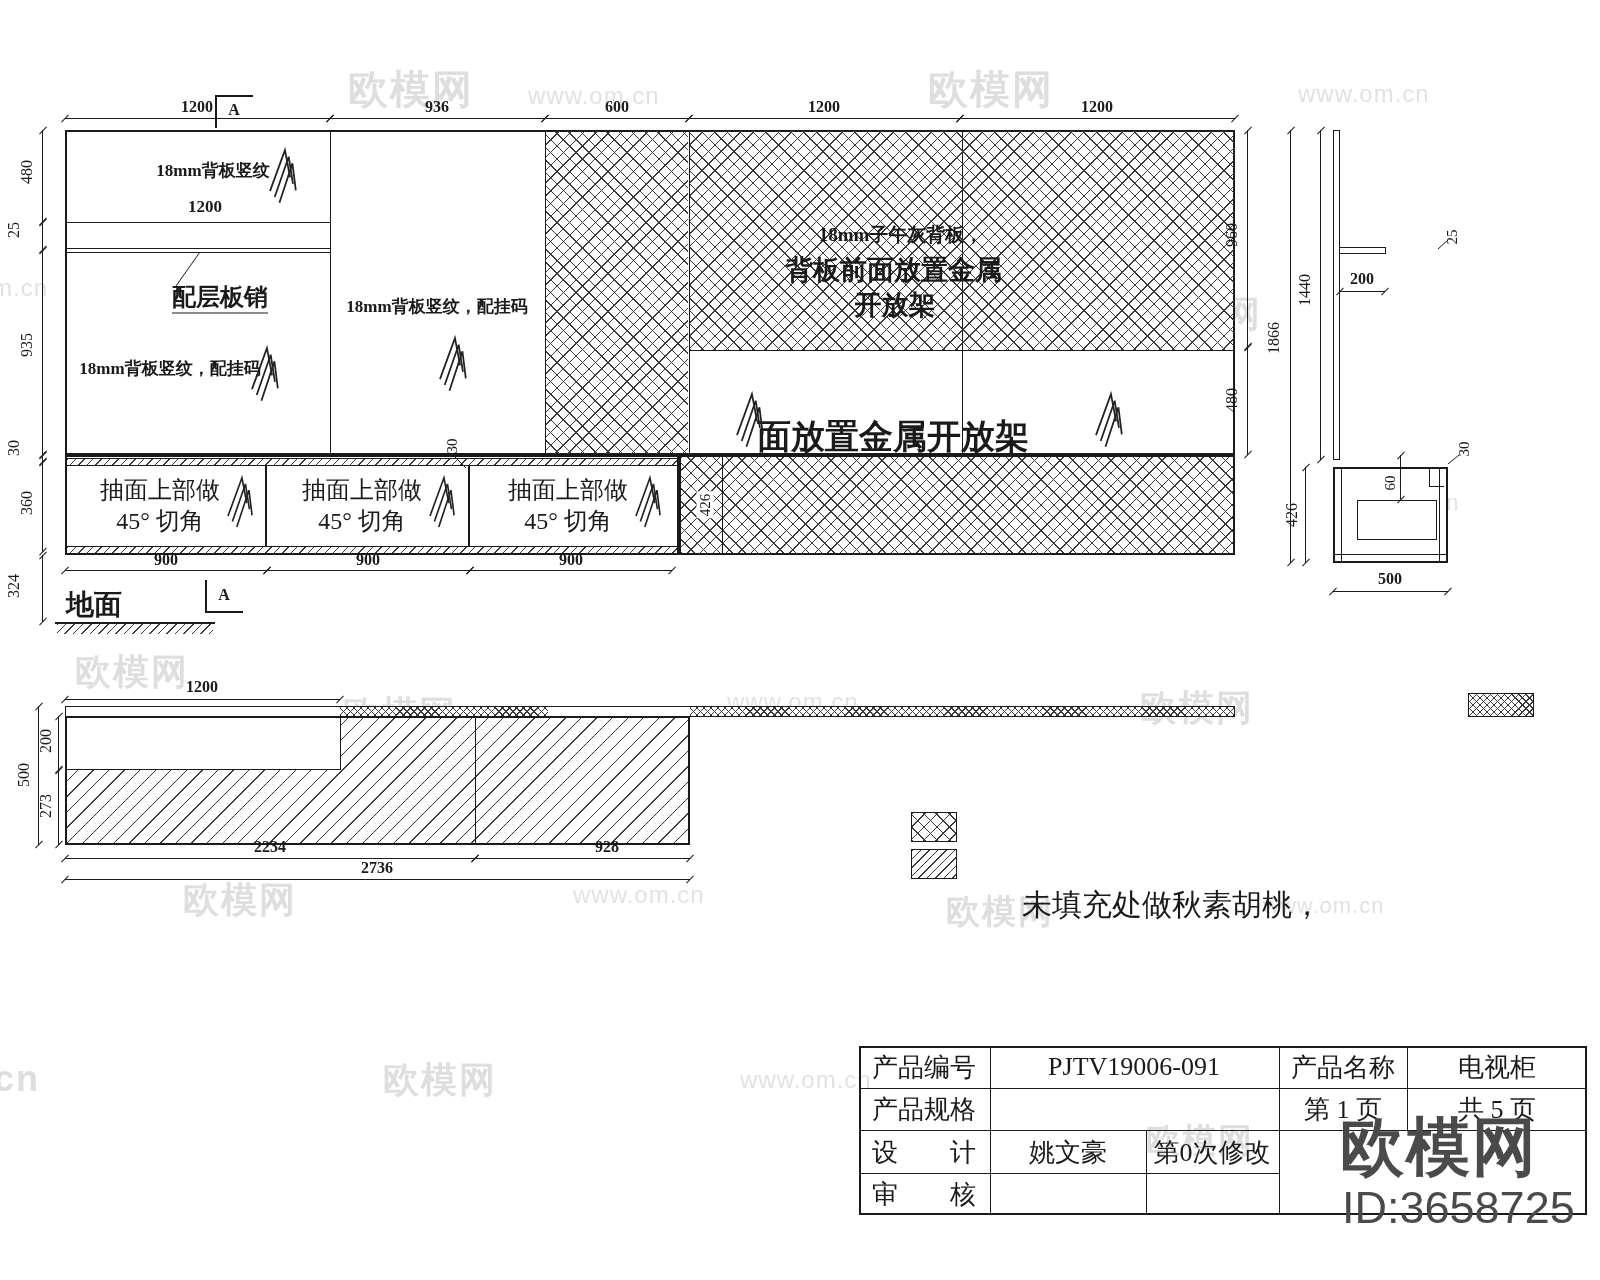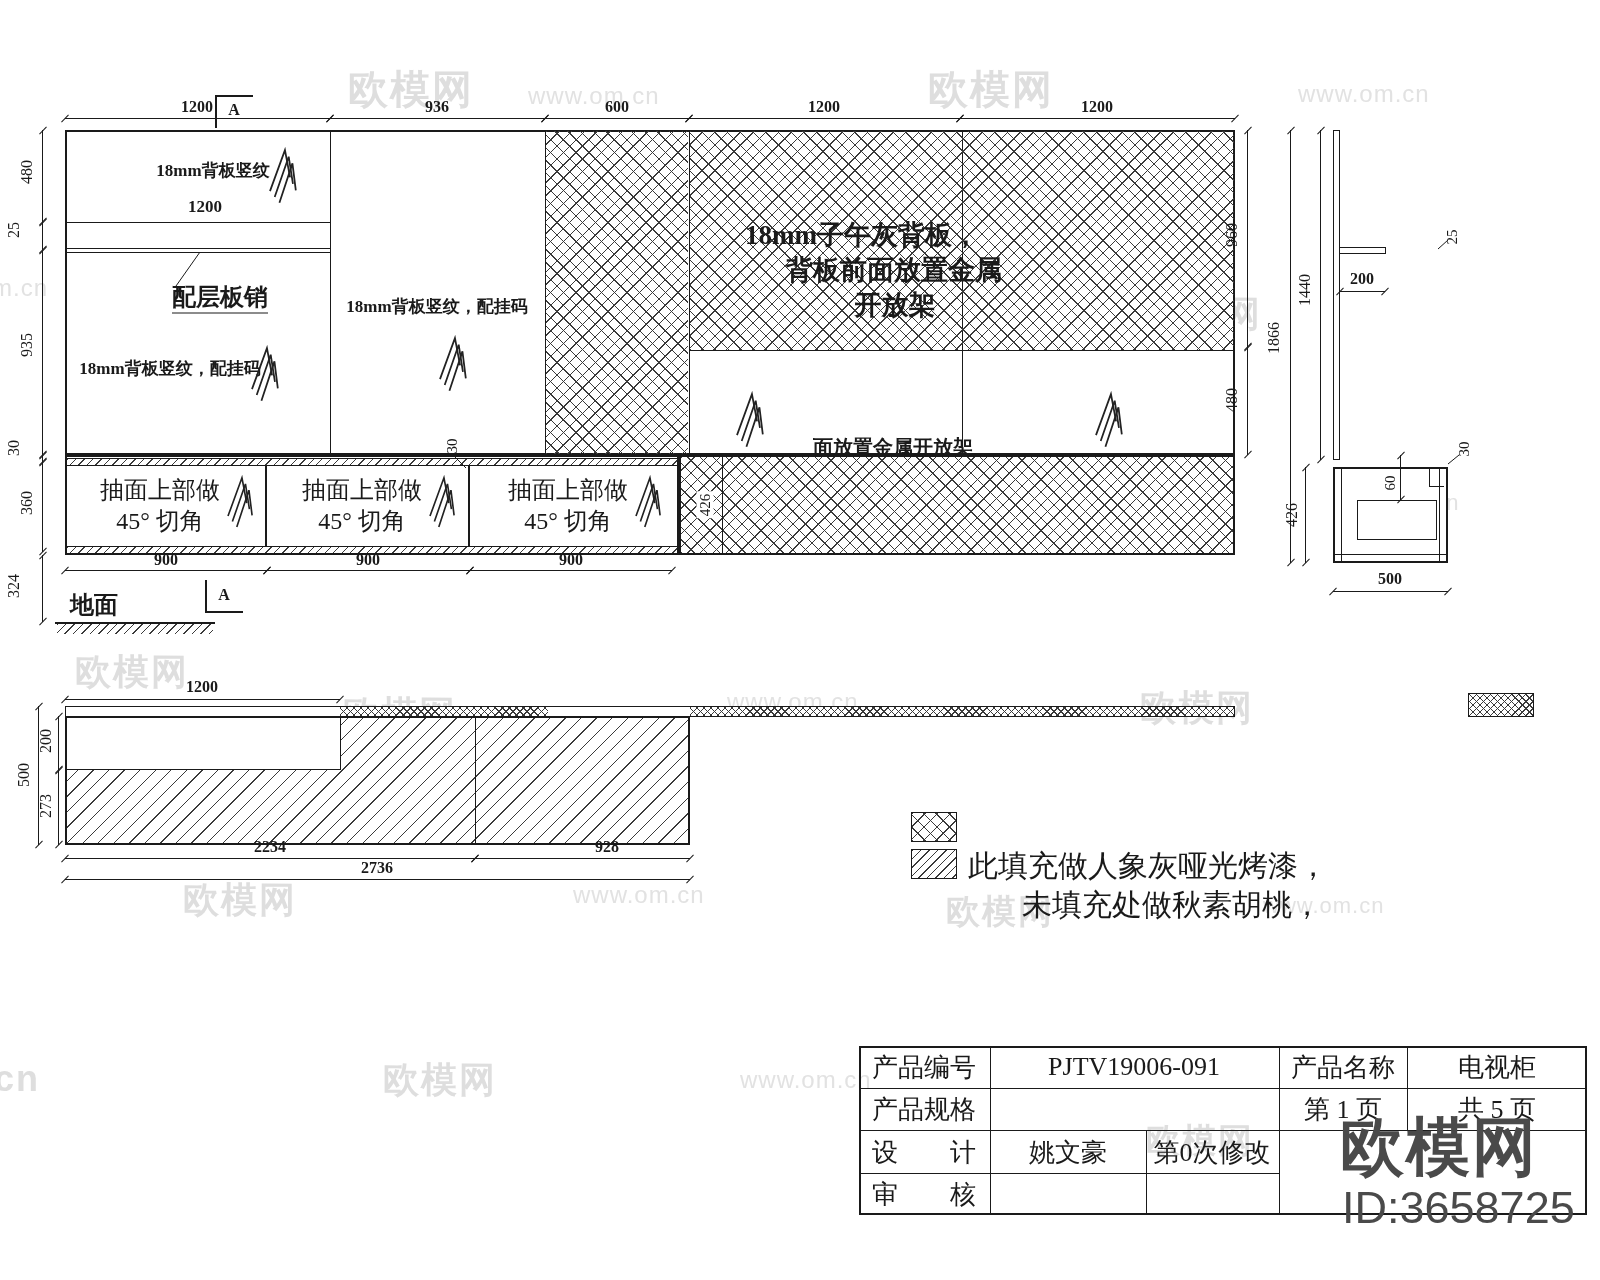--- a/index.html
+++ b/index.html
@@ -90,25 +90,25 @@
   <div class="abs xh" style="left:690px;top:131px;width:544px;height:219px;"></div>
   <div class="hl" style="left:689px;top:350px;width:546px;"></div>
 
   <div class="t ann c" style="left:213px;top:170px;">18mm背板竖纹</div>
   <div class="t ann c" style="left:205px;top:207px;">1200</div>
   <div class="t c" style="left:220px;top:297px;font-size:24px;border-bottom:1px solid #1a1a1a;">配层板销</div>
   <div class="t ann c" style="left:170px;top:368px;">18mm背板竖纹，配挂码</div>
 
   <div class="t ann c" style="left:437px;top:306px;">18mm背板竖纹，配挂码</div>
 
-  <div class="t c" style="left:862px;top:235px;font-size:27px;">18mm子午灰背板，</div>
+  <div class="t c" style="left:901px;top:235px;font-size:19px;">18mm子午灰背板，</div>
   <div class="t c" style="left:894px;top:270px;font-size:27px;">背板前面放置金属</div>
   <div class="t c" style="left:895px;top:305px;font-size:27px;">开放架</div>
 
-  <div class="t c" style="left:893px;top:437px;font-size:20px;margin-top:10px;">面放置金属开放架</div>
+  <div class="t c" style="left:893px;top:437px;font-size:34px;">面放置金属开放架</div>
 
   <svg class="ga" viewBox="0 0 34 64" style="left:270px;top:146px;">
       <polyline points="2,52 14,4 23,34"></polyline>
       <polyline points="8,58 19,11 27,41"></polyline>
       <polyline points="14,64 24,18 31,48"></polyline>
     </svg>
   <svg class="ga" viewBox="0 0 34 64" style="left:252px;top:344px;">
       <polyline points="2,52 14,4 23,34"></polyline>
       <polyline points="8,58 19,11 27,41"></polyline>
       <polyline points="14,64 24,18 31,48"></polyline>
@@ -201,21 +201,21 @@
   <div class="t dlab cr" style="left:1232px;top:235px;">960</div>
   <div class="t dlab cr" style="left:1232px;top:400px;">480</div>
 
   <div class="hdim" style="left:65px;top:570px;width:202px;"></div>
   <div class="hdim" style="left:267px;top:570px;width:203px;"></div>
   <div class="hdim" style="left:470px;top:570px;width:202px;"></div>
   <div class="t dlab c" style="left:166px;top:560px;">900</div>
   <div class="t dlab c" style="left:368px;top:560px;">900</div>
   <div class="t dlab c" style="left:571px;top:560px;">900</div>
 
-  <div class="t c" style="left:94px;top:605px;font-size:24px;">地面</div>
+  <div class="t c" style="left:94px;top:605px;font-size:28px;">地面</div>
   <div class="hl2" style="left:55px;top:622px;width:160px;"></div>
   <div class="abs dhf" style="left:57px;top:624px;width:156px;height:10px;"></div>
 
   <div class="hl2" style="left:205px;top:611px;width:38px;"></div>
   <div class="vl2" style="left:205px;top:580px;height:33px;"></div>
   <div class="t c" style="left:224px;top:595px;font-size:16px;">A</div>
 
   <div class="vdim" style="left:1290px;top:130px;height:433px;"></div>
   <div class="t dlab cr" style="left:1274px;top:338px;">1866</div>
   <div class="vdim" style="left:1320px;top:130px;height:330px;"></div>
@@ -263,21 +263,20 @@
 
   <div class="hdim" style="left:65px;top:858px;width:410px;"></div>
   <div class="hdim" style="left:475px;top:858px;width:215px;"></div>
   <div class="t dlab c" style="left:270px;top:847px;">2234</div>
   <div class="t dlab c" style="left:582px;top:847px;margin-left:25px;">928</div>
   <div class="hdim" style="left:65px;top:879px;width:625px;"></div>
   <div class="t dlab c" style="left:377px;top:868px;">2736</div>
 
   <div class="box1 xh" style="left:911px;top:812px;width:46px;height:30px;"></div>
   <div class="box1 dhf" style="left:911px;top:849px;width:46px;height:30px;"></div>
-  <div class="t" style="left:968px;top:866px;font-size:30px;transform:translate(0,-50%);">此填充做人象灰哑光烤漆，</div>
   <div class="t" style="left:1022px;top:905px;font-size:30px;transform:translate(0,-50%);">未填充处做秋素胡桃，</div>
 
   <div class="abs" style="left:859px;top:1046px;width:728px;height:169px;border:2px solid #1a1a1a;box-sizing:border-box;"></div>
   <div class="hl" style="left:859px;top:1088px;width:728px;"></div>
   <div class="hl" style="left:859px;top:1130px;width:728px;"></div>
   <div class="hl" style="left:859px;top:1173px;width:420px;"></div>
   <div class="vl" style="left:990px;top:1046px;height:169px;"></div>
   <div class="vl" style="left:1279px;top:1046px;height:169px;"></div>
   <div class="vl" style="left:1407px;top:1046px;height:84px;"></div>
   <div class="vl" style="left:1146px;top:1130px;height:85px;"></div>

